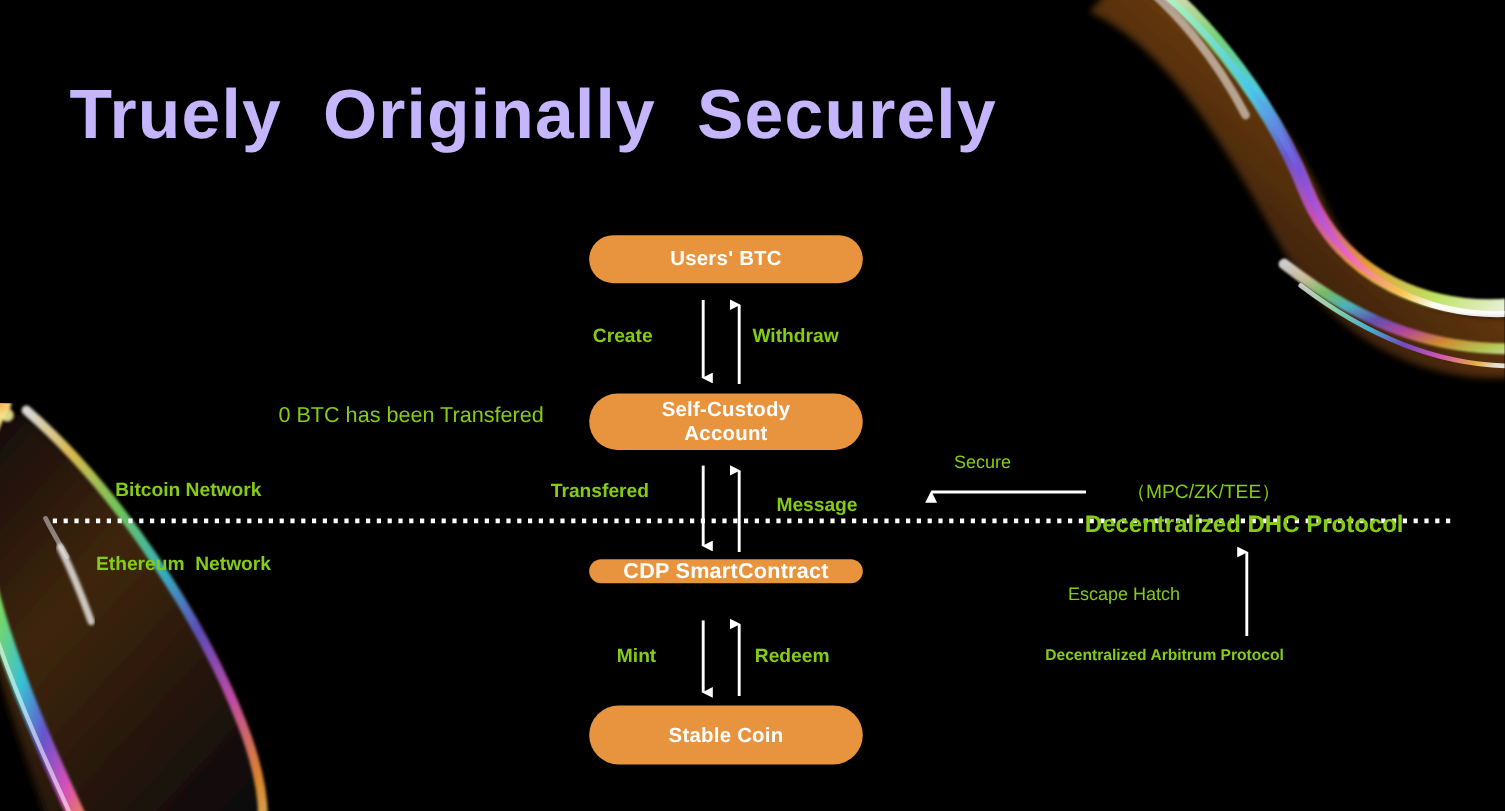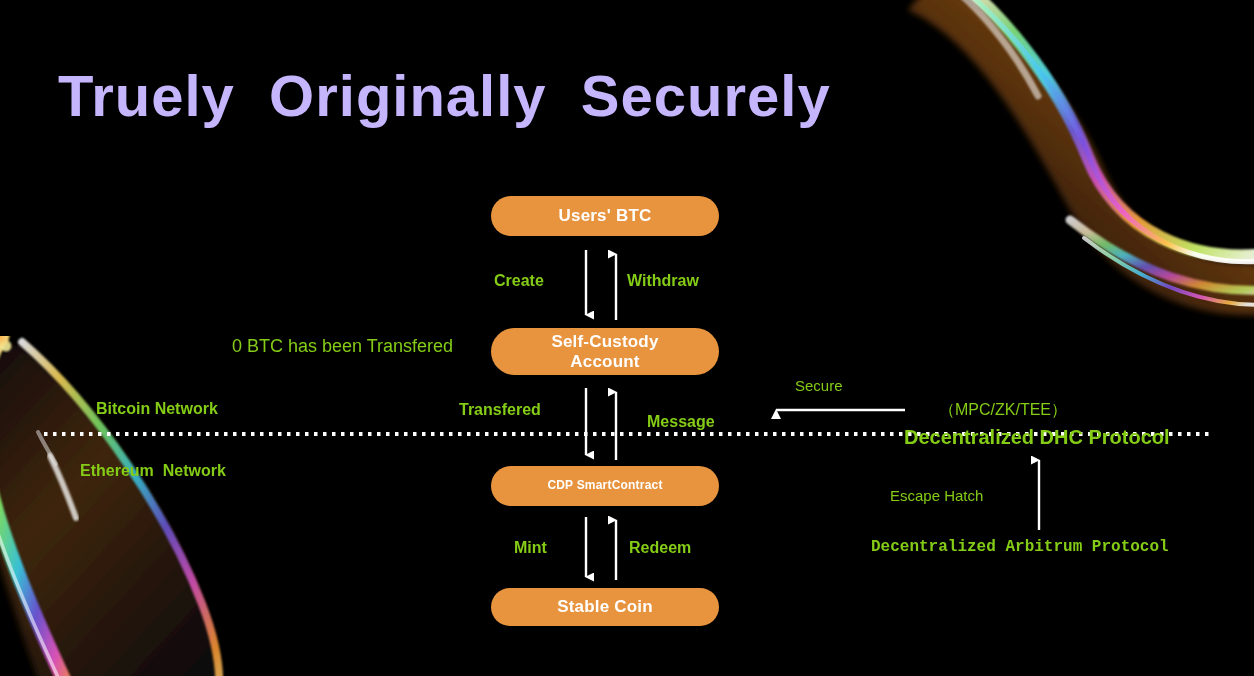--- a/index.html
+++ b/index.html
@@ -54,22 +54,22 @@
     display: flex;
     align-items: center;
     justify-content: center;
     text-align: center;
     box-sizing: border-box;
     line-height: 1.12;
     letter-spacing: 0.2px;
   }
   #pill-users      { left: 491px; top: 196px;  width: 228px; height: 40px; font-size: 17px; }
   #pill-selfcust   { left: 491px; top: 328px;  width: 228px; height: 47px; font-size: 17px; justify-content: center; }
-  #pill-cdp        { left: 491px; top: 466px;  width: 228px; height: 40px; font-size: 12px; }
-  #pill-stable     { left: 491px; top: 588px;  width: 228px; height: 38px; font-size: 17px; }
+  #pill-cdp        { left: 491px; top: 466px;  width: 228px; height: 20px; font-size: 18px; }
+  #pill-stable     { left: 491px; top: 588px;  width: 228px; height: 49px; font-size: 17px; }
 
   
   .label {
     position: absolute;
     color: #84cc16;
     white-space: pre;
   }
   .label.bold { font-weight: 700; }
   .label.reg  { font-weight: 400; }
 
@@ -79,21 +79,21 @@
   #lbl-bitcoin     { left: 96px;  top: 400px; font-size: 16px; }
   #lbl-bridgeless  { left: 459px; top: 401px; font-size: 16px; }
   #lbl-message     { left: 627px; top: 413px; font-size: 16px; margin-left: 20px; }
   #lbl-secure      { left: 795px; top: 377px; font-size: 15px; font-weight: 400; }
   #lbl-dhc1        { left: 904px; top: 378px; font-size: 20px; margin-top: 48px; }
   #lbl-dhc2        { left: 939px; top: 400px; font-size: 16px; font-weight: 400; text-align: center; }
   #lbl-ethereum    { left: 80px;  top: 462px; font-size: 16px; }
   #lbl-mint        { left: 514px; top: 539px; font-size: 16px; }
   #lbl-redeem      { left: 629px; top: 539px; font-size: 16px; }
   #lbl-escape      { left: 890px; top: 487px; font-size: 15px; font-weight: 400; text-align: center; }
-  #lbl-arbitrum    { left: 871px; top: 538px; font-size: 16px; font-family: Liberation Mono, monospace; }
+  #lbl-arbitrum    { left: 871px; top: 538px; font-size: 13px; }
 
   
   #vec {
     position: absolute;
     left: 0; top: 0;
     width: 1254px;
     height: 676px;
     pointer-events: none;
   }
 </style>

